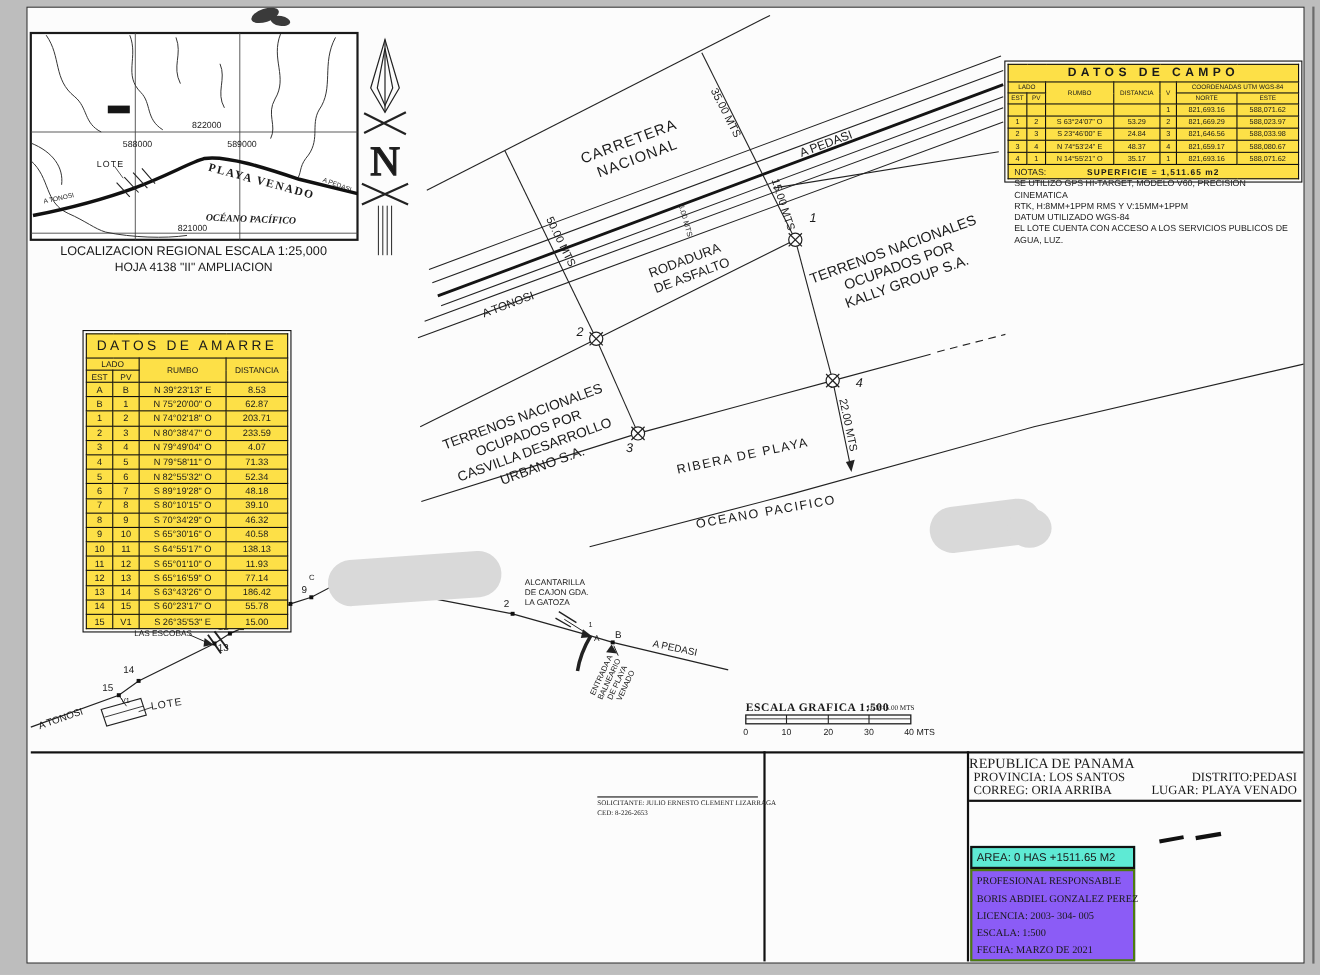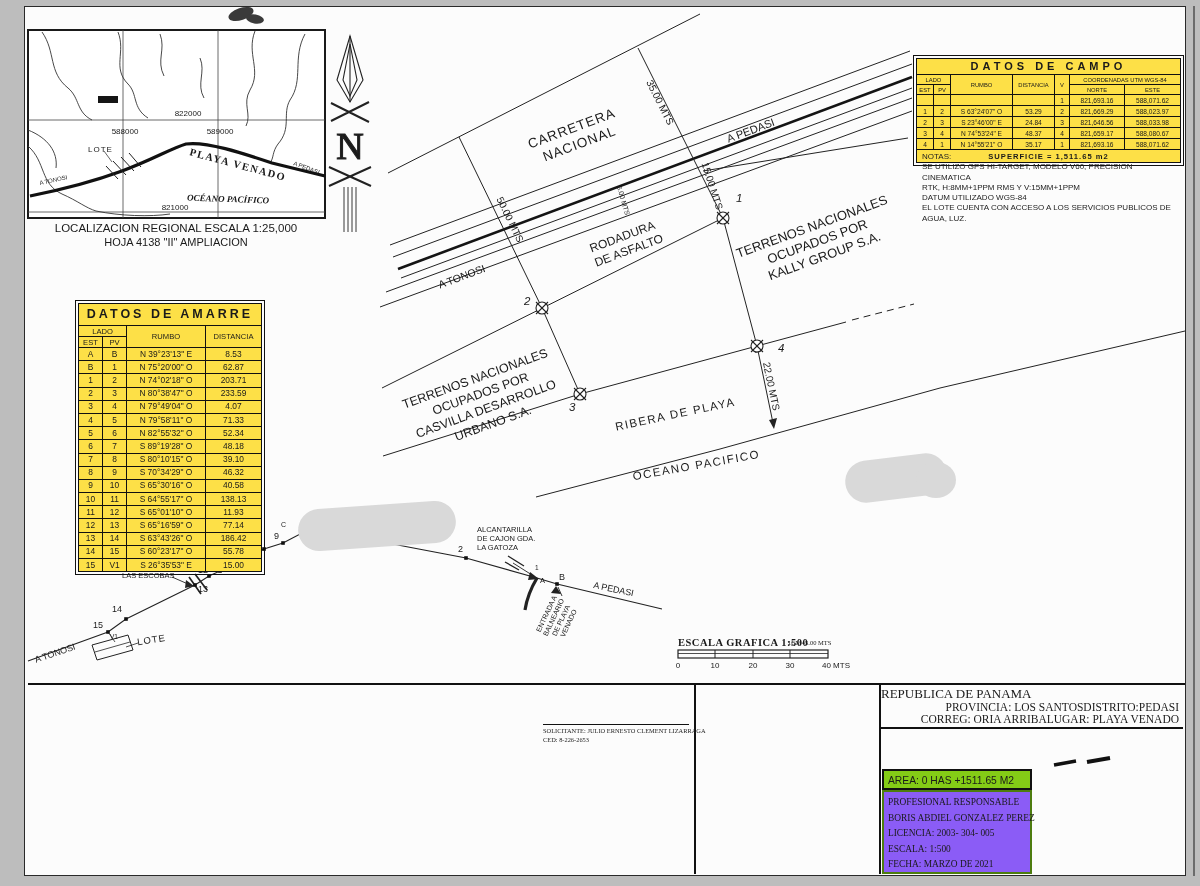--- a/index.html
+++ b/index.html
@@ -21,40 +21,40 @@
                outline:1.5px solid #111;outline-offset:2px;border:1.2px solid #111;margin-top:20px;}
   table.dtable th,table.dtable td{border:0.9px solid #111;text-align:center;padding:0 1px;
                overflow:hidden;white-space:nowrap;font-weight:normal;}
   #campo{left:916px;top:38px;width:264px;font-size:6.6px;}
   #campo th{font-size:5.8px;height:9px;line-height:8px;}
   #campo .ttl{font-size:11px;letter-spacing:4px;font-weight:bold;height:15px;line-height:15px;}
   #campo td{height:10px;line-height:9px;}
   #campo .sup{font-size:7.6px;font-weight:bold;height:12px;letter-spacing:1px;}
   #amarre{left:78px;top:283px;width:183px;font-size:8.4px;}
   #amarre th{font-size:7.6px;height:10px;line-height:9px;}
-  #amarre .ttl{font-size:12.5px;letter-spacing:3px;font-weight:bold;height:21px;line-height:21px;}
+  #amarre .ttl{font-size:12.5px;letter-spacing:3px;font-weight:normal;height:21px;line-height:21px;}
   #amarre td{height:12.2px;line-height:11px;}
 
   
   .notas{position:absolute;left:922px;top:152px;width:258px;font-size:8px;line-height:10.3px;color:#222;}
 
   
   .blob{position:absolute;background:#d9d9d9;}
   #blob1{left:298px;top:505px;width:158px;height:42px;border-radius:22px;transform:rotate(-4deg);}
   #blob2{left:845px;top:457px;width:102px;height:42px;border-radius:22px;transform:rotate(-7deg);}
   #blob2b{left:916px;top:462px;width:40px;height:36px;border-radius:50%;}
 
   
   .tb{position:absolute;left:881px;top:685px;width:302px;font-family:"Liberation Serif",serif;}
   .tb-country{font-size:13px;height:16px;line-height:17px;}
-  .tb-row{display:flex;justify-content:flex-end;font-size:11.5px;height:12px;line-height:12px;padding:0 4px;}
+  .tb-row{display:flex;justify-content:space-between;font-size:11.5px;height:12px;line-height:12px;padding:0 4px;}
   .tb-sep{border-top:2.2px solid #111;margin-top:2px;}
   .tb-desc{font-family:"Liberation Sans",sans-serif;font-size:8.1px;line-height:9.4px;text-align:center;margin-top:2px;color:#222;}
   .areabox{position:absolute;left:882px;top:769px;width:150px;height:21px;border:2px solid #111;
-           font-size:10.3px;line-height:20px;padding-left:4px;background:#84cc16;box-sizing:border-box;white-space:nowrap;}
+           font-size:10.3px;line-height:20px;padding-left:4px;background:#5eead4;box-sizing:border-box;white-space:nowrap;}
   .profbox{position:absolute;left:882px;top:790px;width:150px;height:84px;border:2px solid #4d7c0f;
            font-family:"Liberation Serif",serif;font-size:9.4px;line-height:15.6px;padding:3px 0 0 4px;
            background:#8b5cf6;box-sizing:border-box;white-space:nowrap;}
 
   
   .solic{position:absolute;left:543px;top:724px;width:146px;border-top:1.6px solid #111;
          font-family:"Liberation Serif",serif;font-size:6.4px;line-height:8.6px;padding-top:2px;color:#222;white-space:nowrap;}
 </style>
 </head>
 <body>

